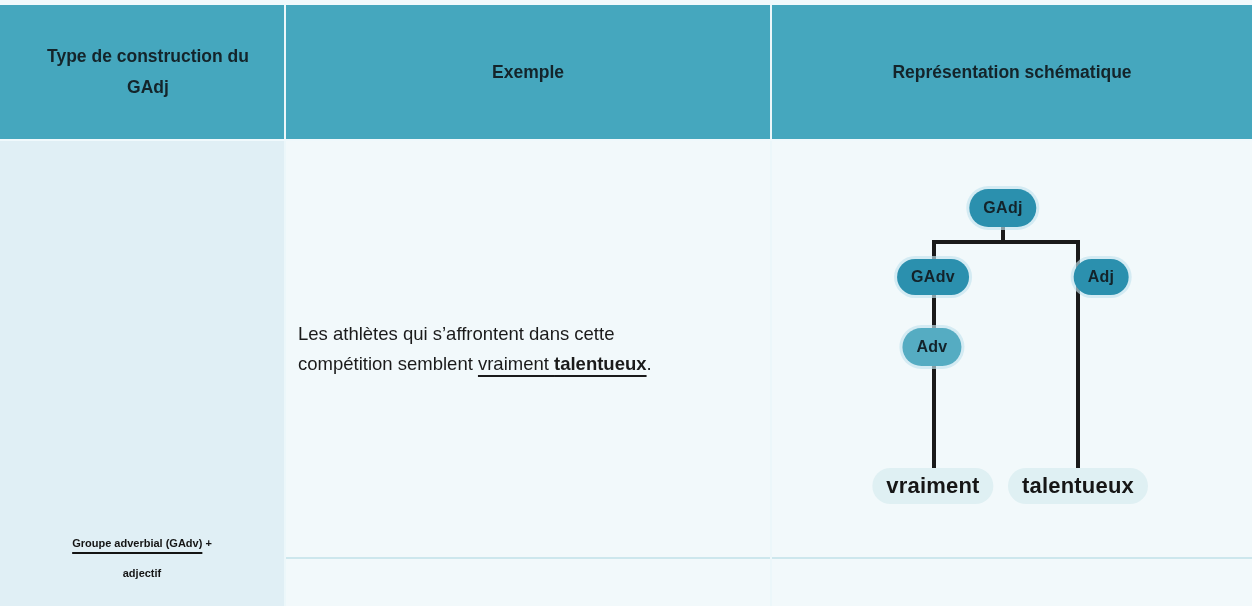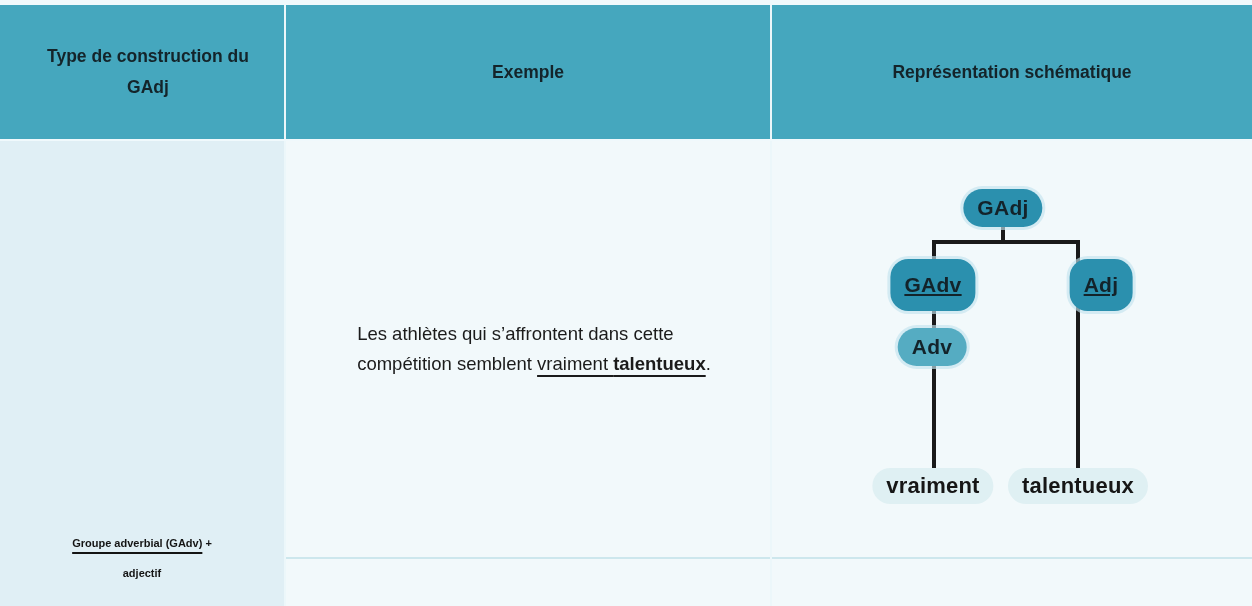--- a/index.html
+++ b/index.html
@@ -34,21 +34,21 @@
     color: #14242A;
   }
   .th-1 { left: 0; width: 296px; }
   .th-2 { left: 286px; width: 484px; }
   .th-3 { left: 772px; width: 480px; }
   .th-1 .th-inner { display: block; max-width: 215px; }
   .vdiv-h { position: absolute; top: 5px; height: 134px; width: 2px; background: var(--divider); }
   .vdiv-h.d1 { left: 284px; } .vdiv-h.d2 { left: 770px; }
 
   
-  .cell { position: absolute; background: var(--cell-bg); align-items: center; }
+  .cell { position: absolute; background: var(--cell-bg); }
   .c-col1 { left: 0; top: 141px; width: 284px; height: 465px; background: var(--col1-bg); }
   .c-col2-r1 { left: 286px; top: 141px; width: 484px; height: 416px;
                display: flex; flex-direction: column; justify-content: center; padding-left: 12px; }
   .c-col3-r1 { left: 772px; top: 141px; width: 480px; height: 416px; }
   .row-sep { position: absolute; left: 286px; top: 557px; width: 966px; height: 2px; background: var(--row-sep); }
   .c-col2-r2 { left: 286px; top: 559px; width: 484px; height: 47px; }
   .c-col3-r2 { left: 772px; top: 559px; width: 480px; height: 47px; }
   .vdiv-b { position: absolute; top: 141px; height: 465px; width: 2px; background: var(--divider); }
   .vdiv-b.d1 { left: 284px; } .vdiv-b.d2 { left: 770px; }
 
@@ -72,24 +72,24 @@
   .l-right { left: 1076px; top: 240px; width: 4px;  height: 230px; }
 
   .node, .leaf {
     position: absolute; transform: translateX(-50%);
     display: inline-flex; align-items: center; justify-content: center;
     font-weight: 700; white-space: nowrap;
   }
   .node {
     height: 38px; padding: 0 14px; border-radius: 19px;
     background: var(--node-dark); color: #13232A;
-    font-size: 21px; letter-spacing: .3px;
+    font-size: 16px; letter-spacing: .3px;
     box-shadow: 0 0 0 3px rgba(195,228,238,.65);
   }
-  .node.small { height: 52px; border-radius: 18px; text-decoration: underline; }
+  .node.small { height: 36px; border-radius: 18px; }
   .node.light { background: var(--node-light); }
   .n-gadj { left: 1003px; top: 189px; }
   .n-gadv { left: 933px;  top: 259px; }
   .n-adj  { left: 1077px; top: 259px; margin-left: 24px; }
   .n-adv  { left: 932px;  top: 328px; }
   .leaf {
     height: 36px; padding: 0 14px; border-radius: 18px;
     background: var(--leaf-bg); color: #161616;
     font-size: 22px; letter-spacing: .2px;
   }

